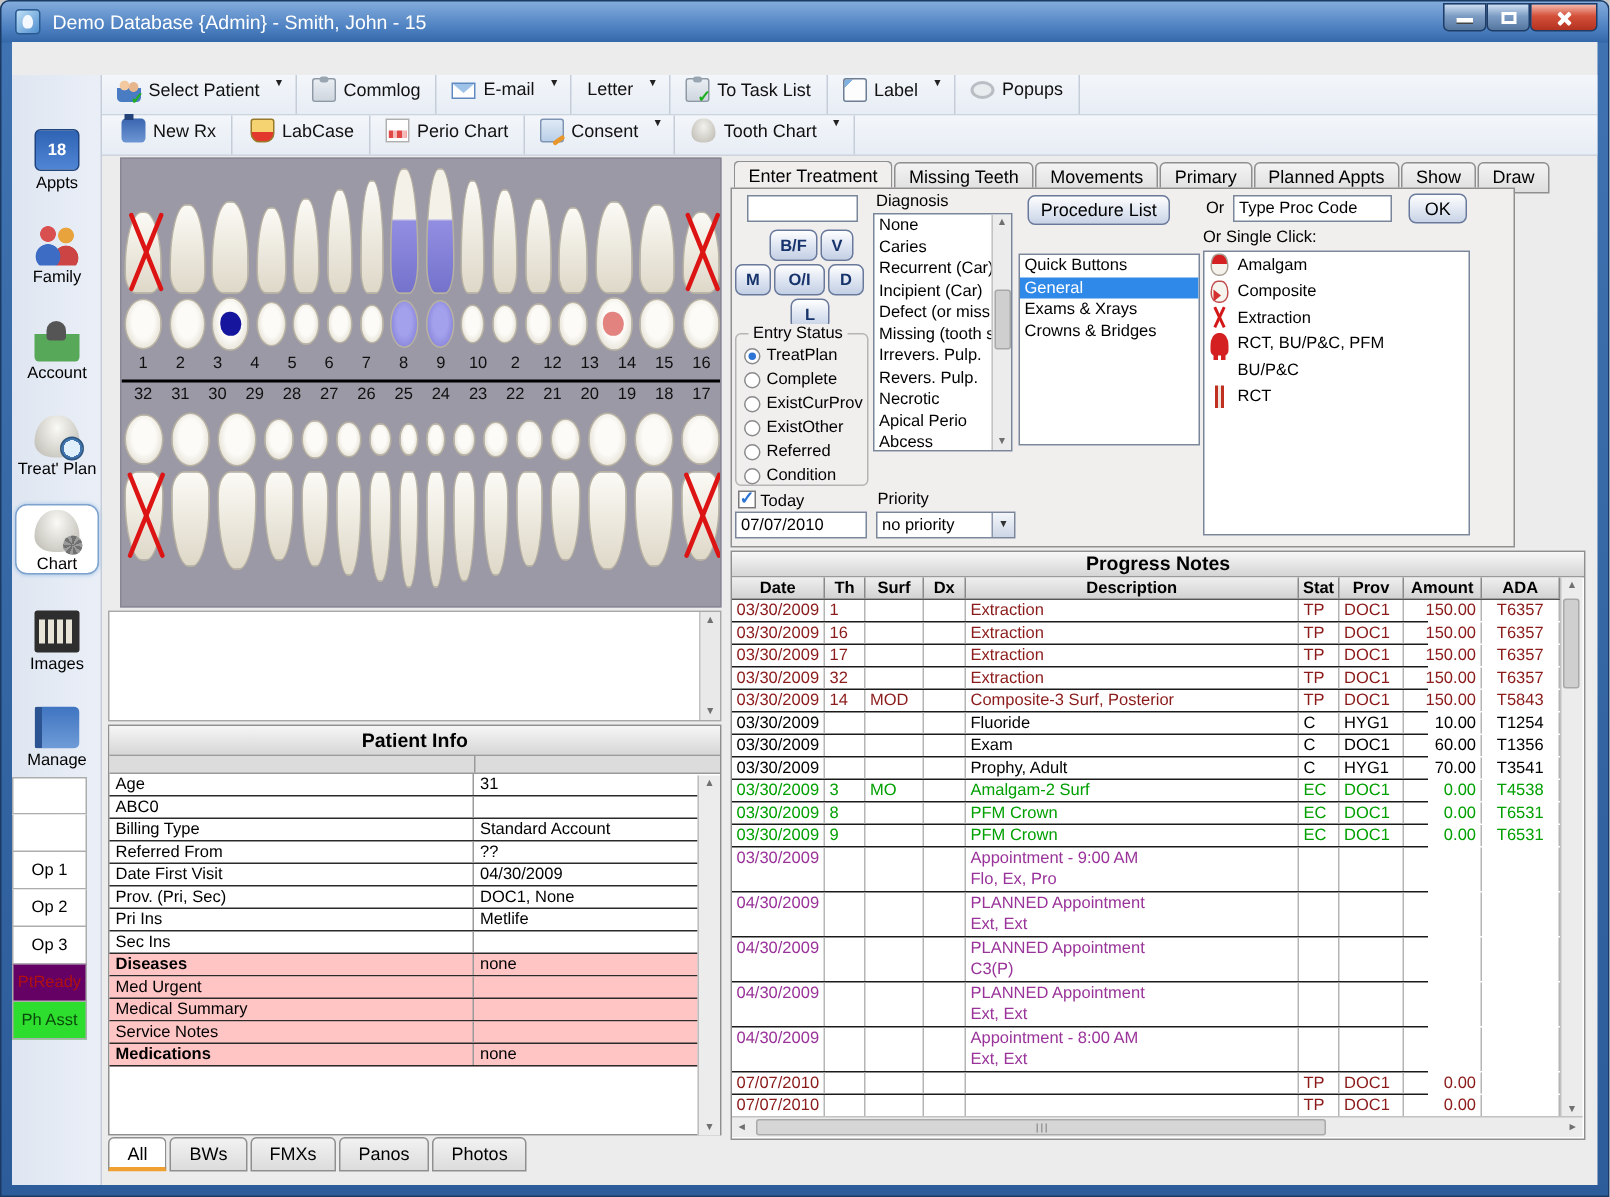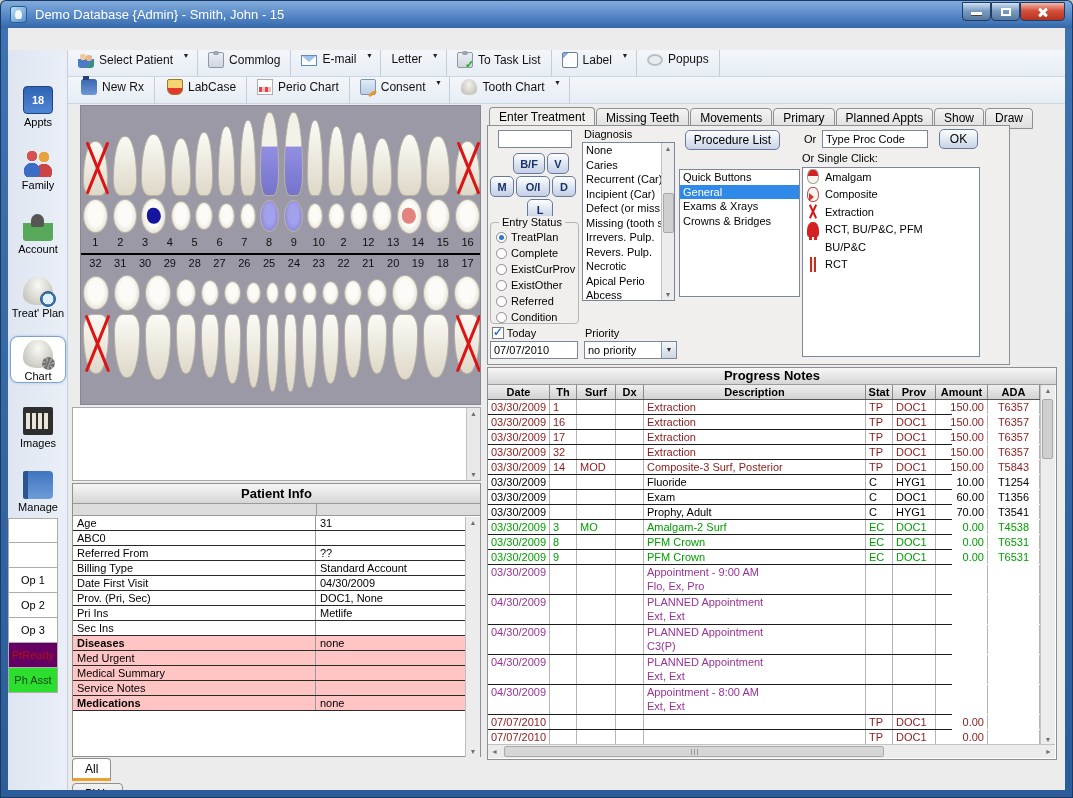--- a/index.html
+++ b/index.html
@@ -97,21 +97,21 @@
   .pi-subhead{height:12px;background:#dcdcdc;border-bottom:1px solid #9a9a9a;position:relative;}
   .pi-subhead::after{content:"";position:absolute;left:243px;top:0;height:100%;width:1px;background:#9a9a9a;}
   .pi-rows{position:relative;}
   .pi-row{display:grid;grid-template-columns:243px 1fr;height:15px;border-bottom:1px solid #2a2a2a;font-size:11px;line-height:14px;}
   .pi-row div{padding:0 4px;overflow:hidden;white-space:nowrap;}
   .pi-row div:first-child{border-right:1px solid #9a9a9a;}
   .pi-hl{background:#ffc5c5;}
   .pi-bold{font-weight:bold;}
   .pi-scroll{position:absolute;right:0;top:33px;width:15px;height:240px;background:#ececec;border-left:1px solid #bdbdbd;font-size:7px;color:#707070;}
   
-  .imgtabs{position:absolute;left:64px;top:730px;height:26px;display:flex;align-items:flex-start;gap:2px;font-size:12px;flex-direction:column;}
+  .imgtabs{position:absolute;left:64px;top:730px;height:26px;display:flex;align-items:flex-start;gap:2px;font-size:12px;}
   .imgtab{padding:3px 12px 4px;background:linear-gradient(180deg,#f2f2f2,#dcdcdc);border:1px solid #8f8f8f;border-radius:4px 4px 0 0;color:#000;}
   .imgtab.sel{background:#fff;border-bottom:3px solid #f0a030;padding-bottom:2px;font-weight:normal;}
   
   .treattabs{position:absolute;left:481px;top:79px;display:flex;font-size:12px;align-items:flex-end;}
   .ttab{padding:2px 9px 3px;background:linear-gradient(180deg,#f4f4f4,#dedede);border:1px solid #8f8f8f;border-radius:4px 4px 0 0;margin-right:1px;color:#000;}
   .ttab.sel{background:#f1efee;border-bottom:1px solid #f1efee;padding-bottom:4px;}
   .treatpanel{position:absolute;left:479px;top:97px;width:523px;height:240px;background:#f1efee;border:1px solid #8f8f8f;}
   .lbl{position:absolute;font-size:11px;color:#000;}
   .inputbox{position:absolute;background:#fff;border:1px solid #7a8699;font-size:11px;padding:1px 3px;font-family:"Liberation Sans",sans-serif;}
   .sbtn{position:absolute;display:flex;align-items:center;justify-content:center;font-size:11px;color:#17336b;font-weight:bold;
@@ -439,26 +439,26 @@
       <div class="pi-rows" id="pirows">
           <div class="pi-row">
             <div>Age</div>
             <div>31</div>
           </div>
           <div class="pi-row">
             <div>ABC0</div>
             <div></div>
           </div>
           <div class="pi-row">
+            <div>Billing Type</div>
+            <div>Standard Account</div>
+          </div>
+          <div class="pi-row">
             <div>Referred From</div>
             <div>??</div>
-          </div>
-          <div class="pi-row">
-            <div>Billing Type</div>
-            <div>Standard Account</div>
           </div>
           <div class="pi-row">
             <div>Date First Visit</div>
             <div>04/30/2009</div>
           </div>
           <div class="pi-row">
             <div>Prov. (Pri, Sec)</div>
             <div>DOC1, None</div>
           </div>
           <div class="pi-row">

